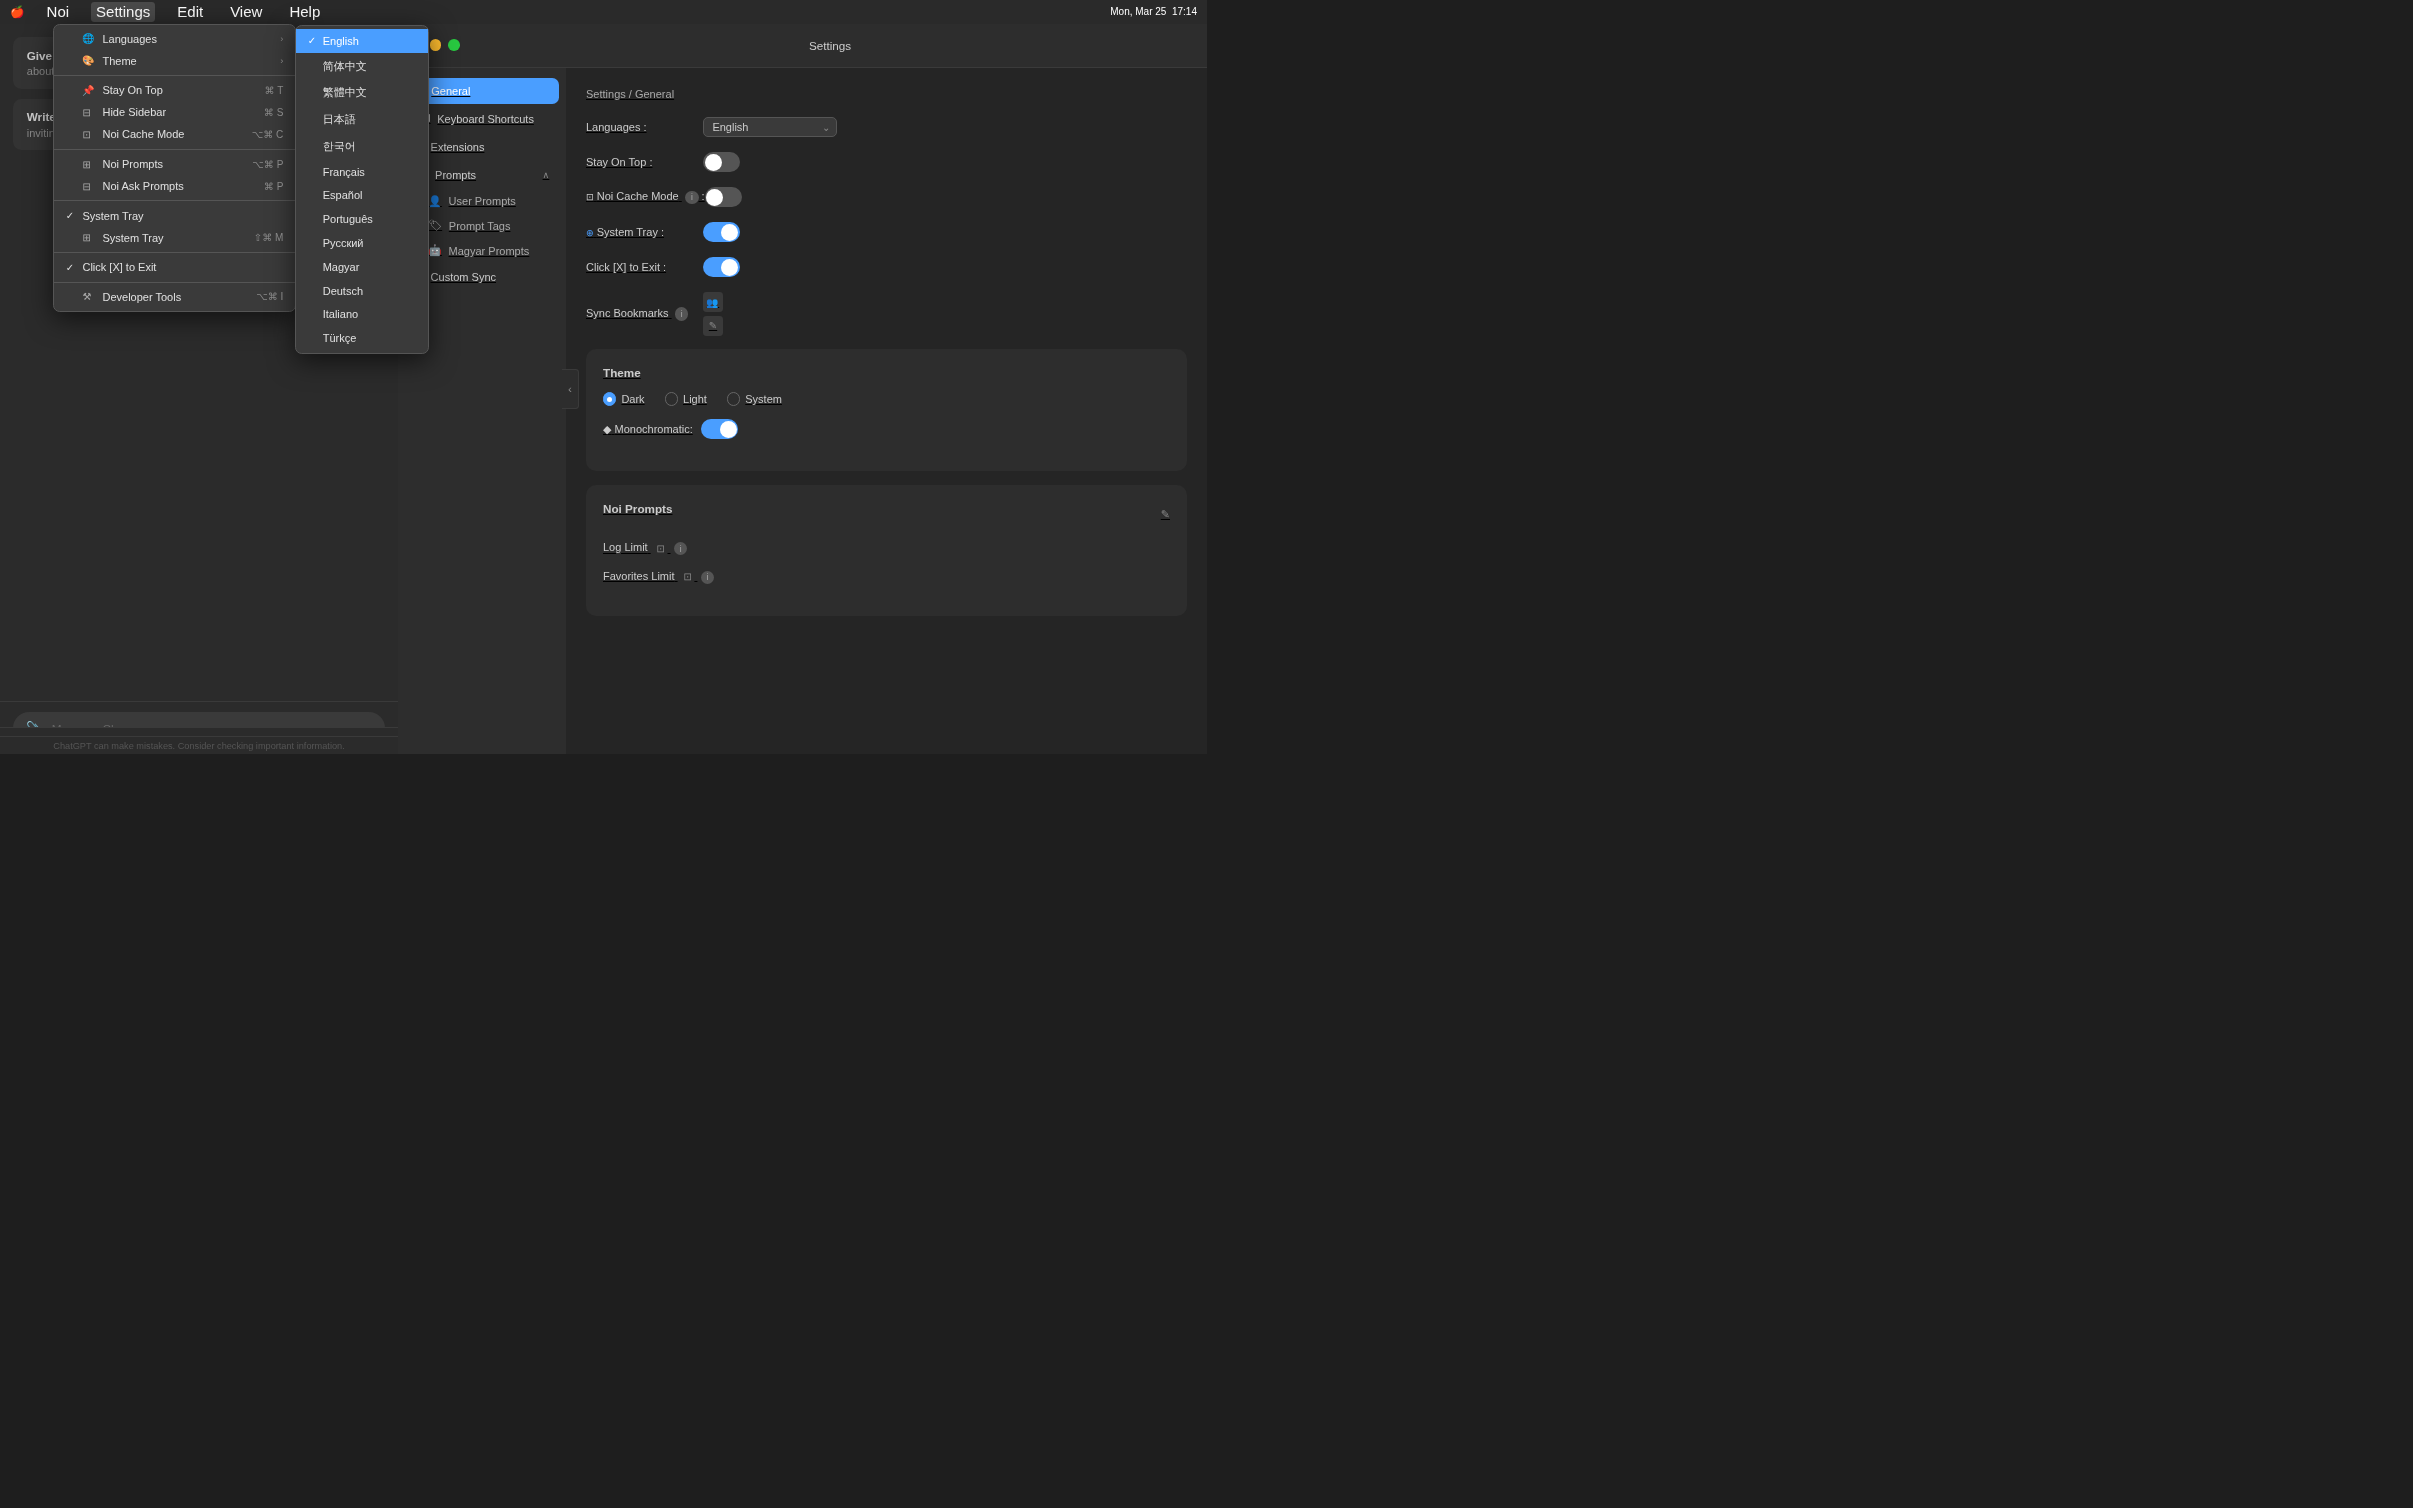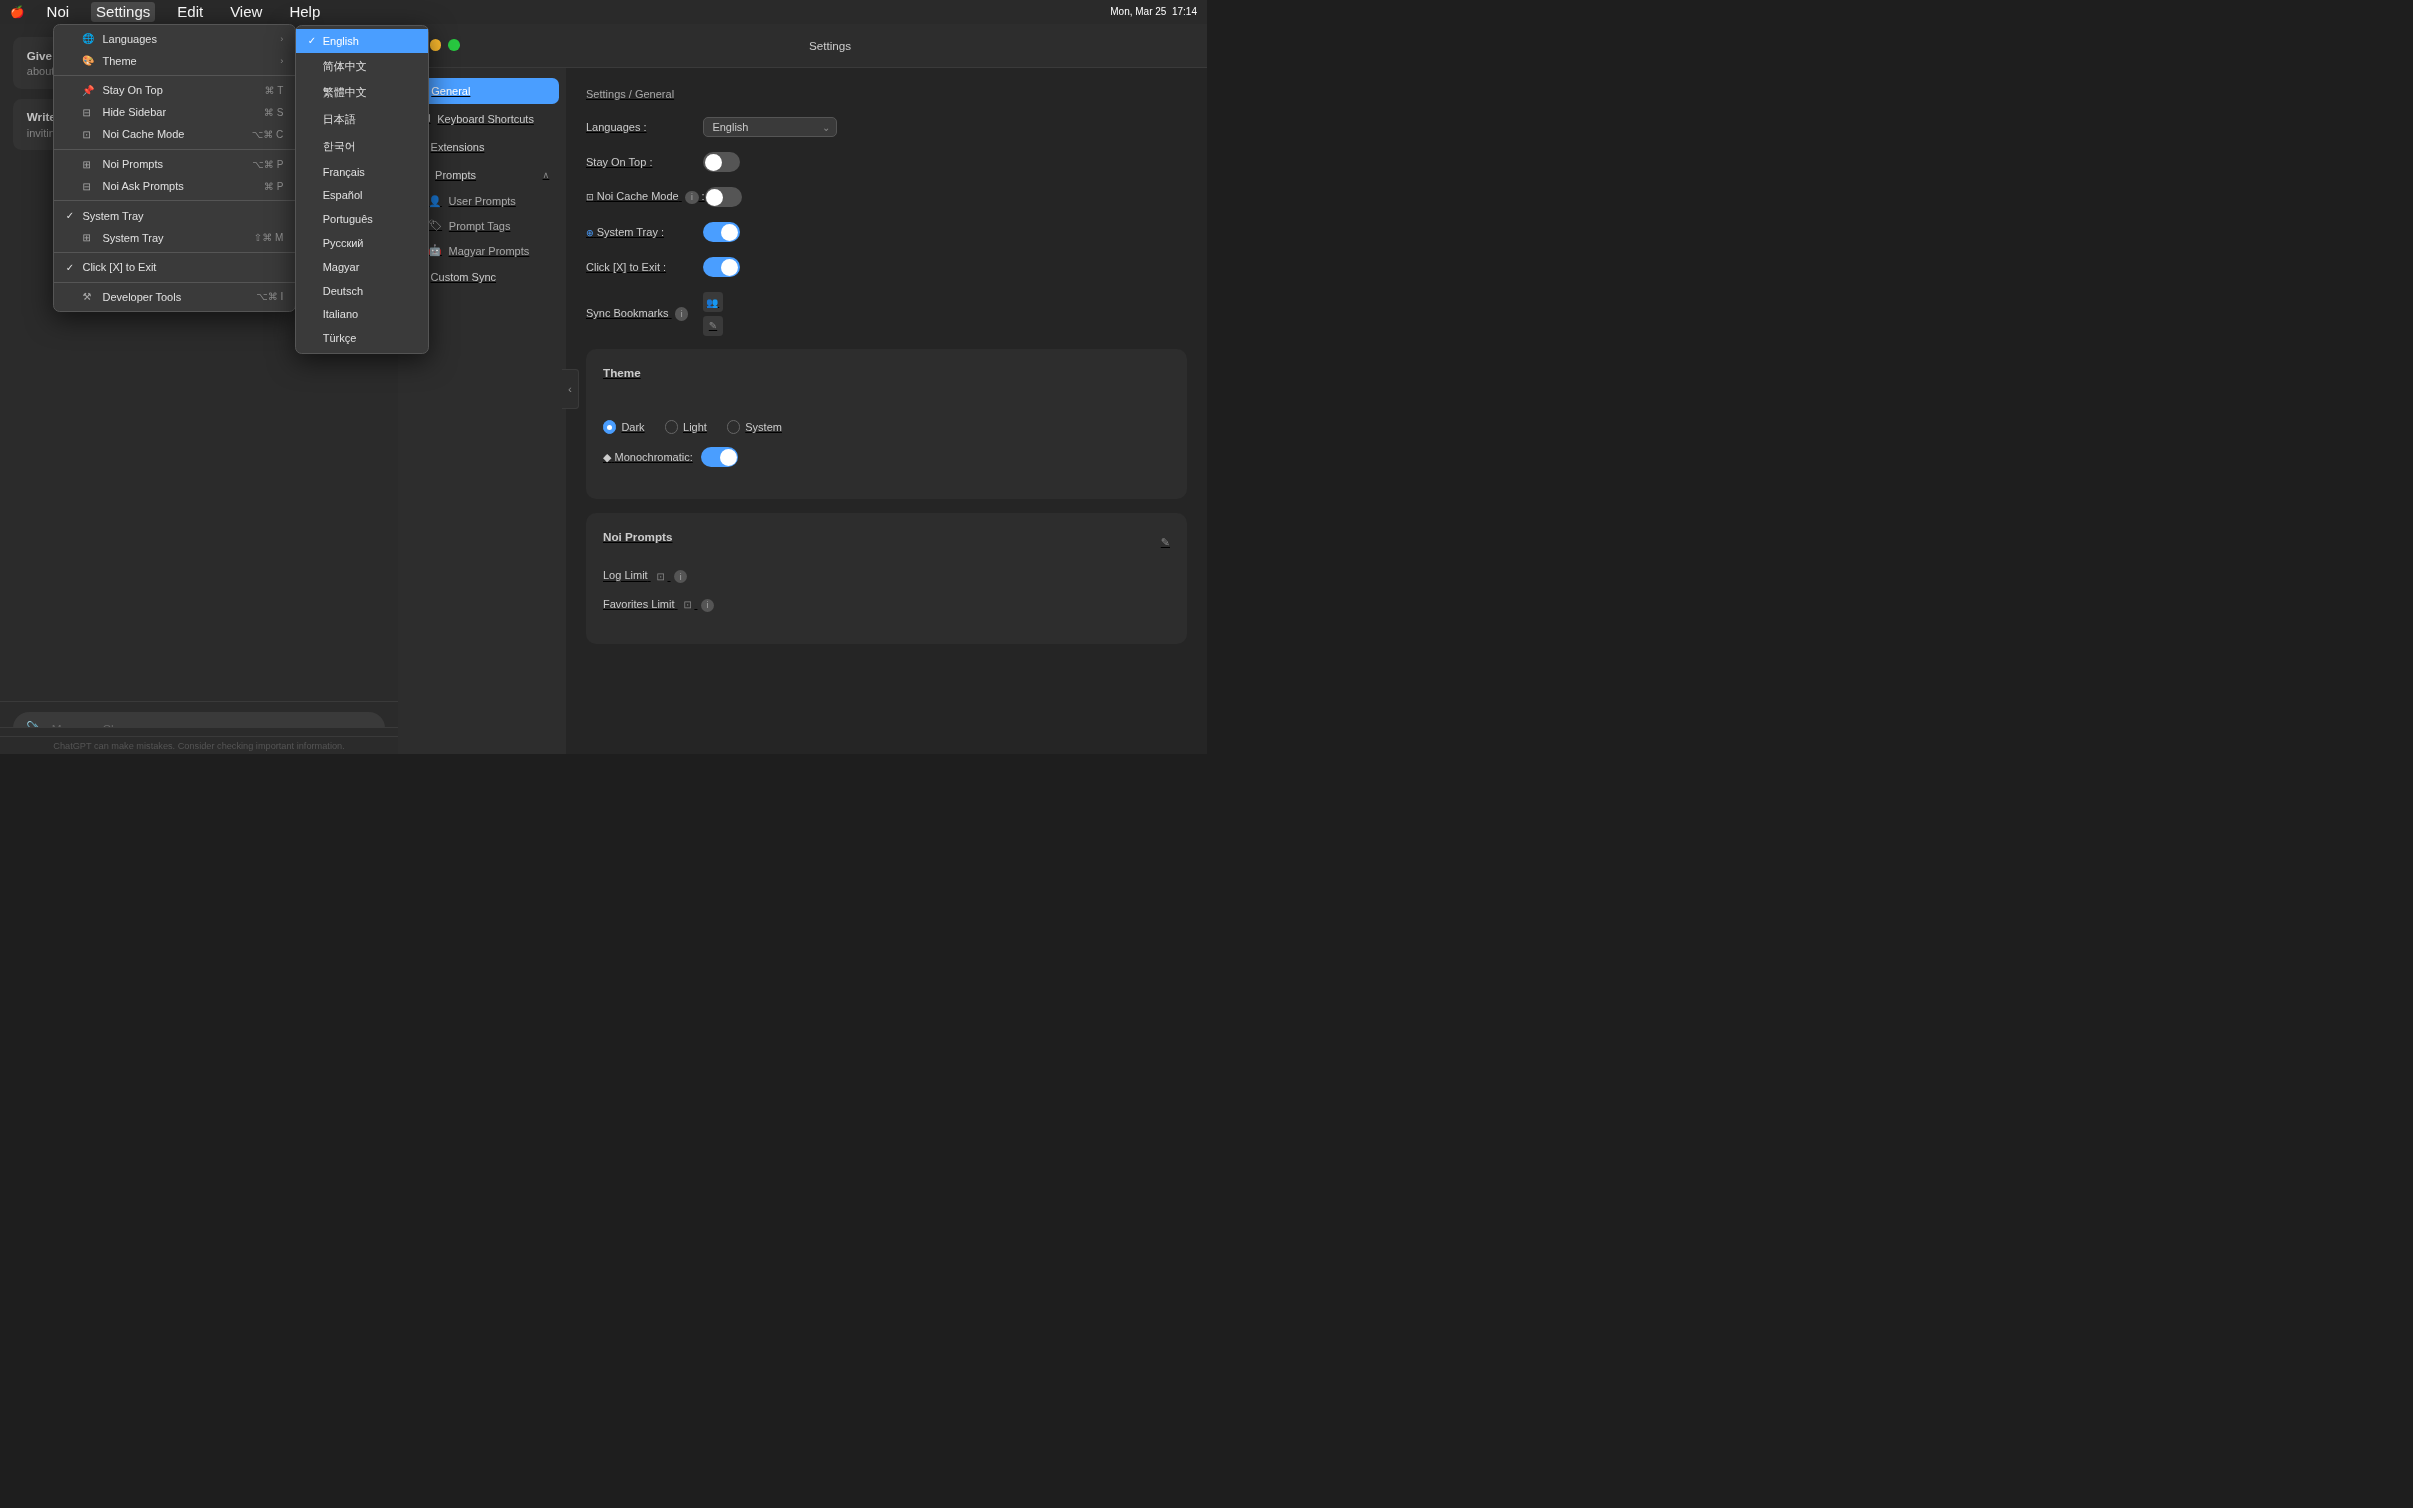--- a/index.html
+++ b/index.html
@@ -257,21 +257,20 @@
     .radio-group {
       display: flex;
       gap: 20px;
       align-items: center;
     }
     .radio-item {
       display: flex;
       align-items: center;
       gap: 5px;
       cursor: pointer;
-      margin-top: 28px;
     }
     .radio-circle {
       width: 13.4px;
       height: 13.4px;
       border-radius: 50%;
       border: 1.7px solid #666;
       display: flex;
       align-items: center;
       justify-content: center;
     }

